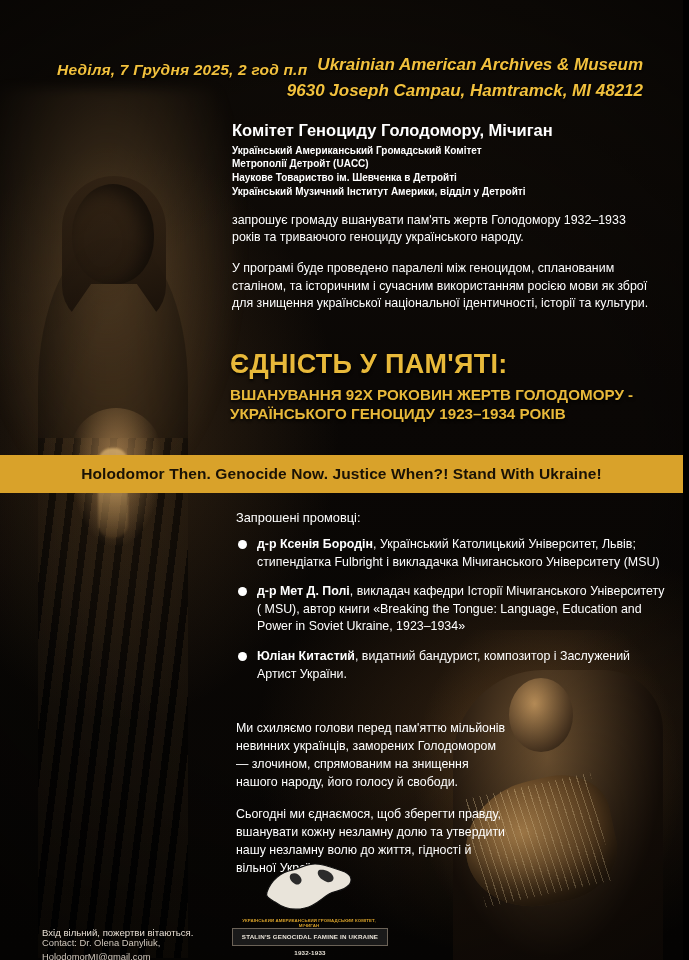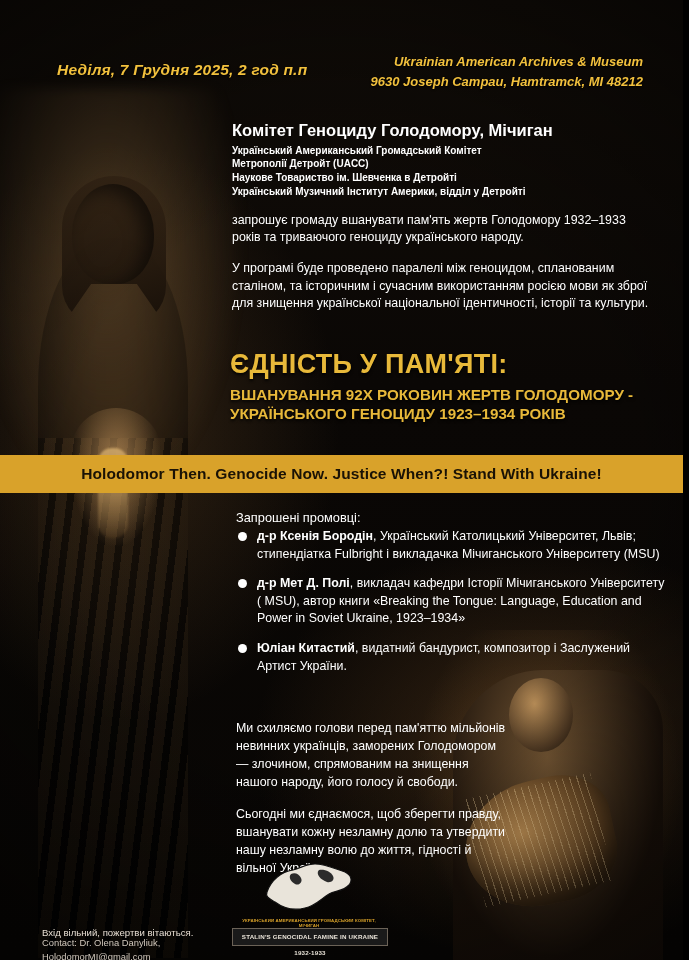--- a/index.html
+++ b/index.html
@@ -152,21 +152,21 @@
     letter-spacing: .2px;
     text-shadow: 0 1px 2px rgba(0,0,0,.9);
   }
   .venue {
     position: absolute;
     right: 40px;
     top: 52px;
     text-align: right;
     font-style: italic;
     font-weight: bold;
-    font-size: 13px;
+    font-size: 17px;
     line-height: 1.55;
     color: #f2c13d;
     text-shadow: 0 1px 2px rgba(0,0,0,.9);
   }
 
   .content {
     position: absolute;
     left: 232px;
     top: 120px;
     width: 420px;
@@ -232,21 +232,21 @@
 
   .speakers {
     position: absolute;
     left: 236px;
     top: 510px;
     width: 430px;
     color: #fff;
   }
   .speakers .lead {
     font-size: 12.8px;
-    margin-bottom: 3px;
+    margin-bottom: 11px;
   }
   .spk {
     position: relative;
     padding-left: 21px;
     font-size: 12.4px;
     line-height: 1.42;
     margin-bottom: 12px;
   }
   .spk .bullet {
     position: absolute;

